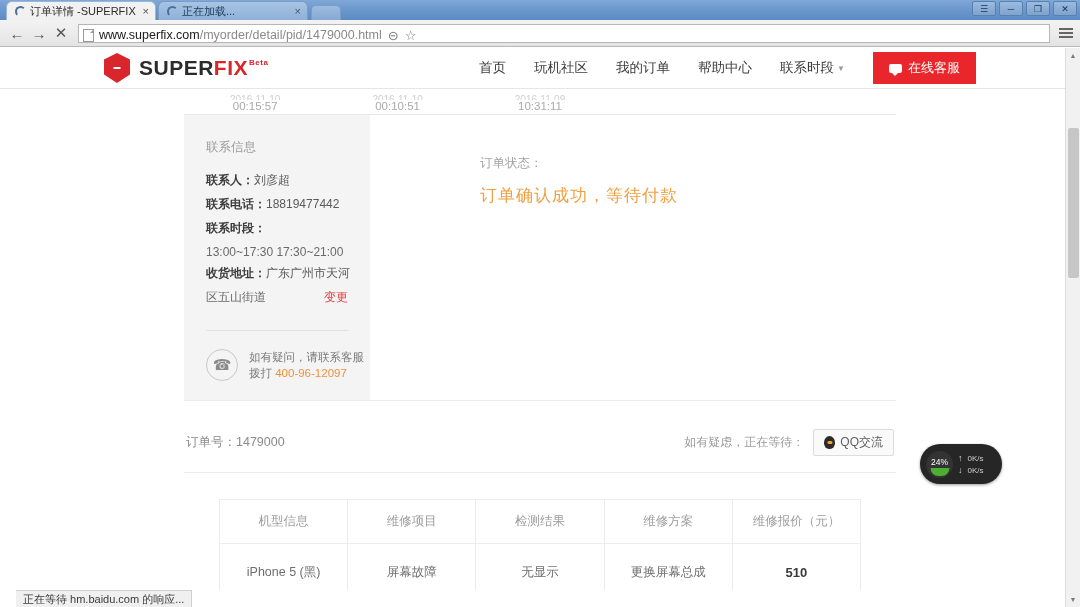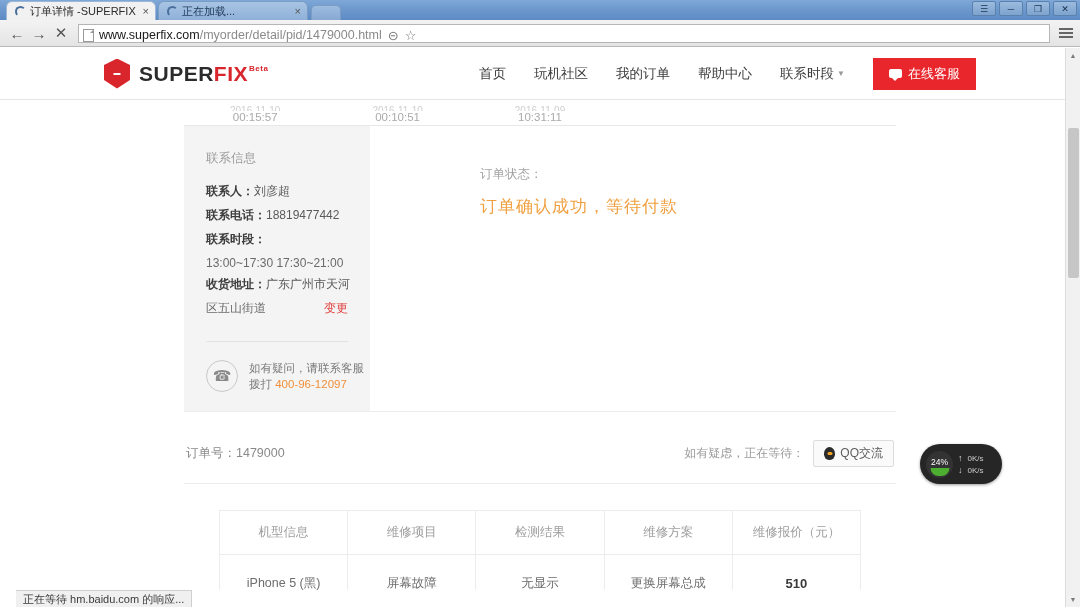--- a/index.html
+++ b/index.html
@@ -191,21 +191,21 @@
     top: 48px;
     left: 0;
     width: 1080px;
     height: 542px;
     background: #ffffff;
     overflow: hidden;
   }
 
   
   .site-header {
-    height: 52px;
+    height: 41px;
     background: #ffffff;
     border-bottom: 1px solid #e6e6e6;
     display: flex;
     align-items: center;
     box-sizing: border-box;
   }
   .logo-wrap {
     display: flex;
     align-items: center;
     margin-left: 104px;

